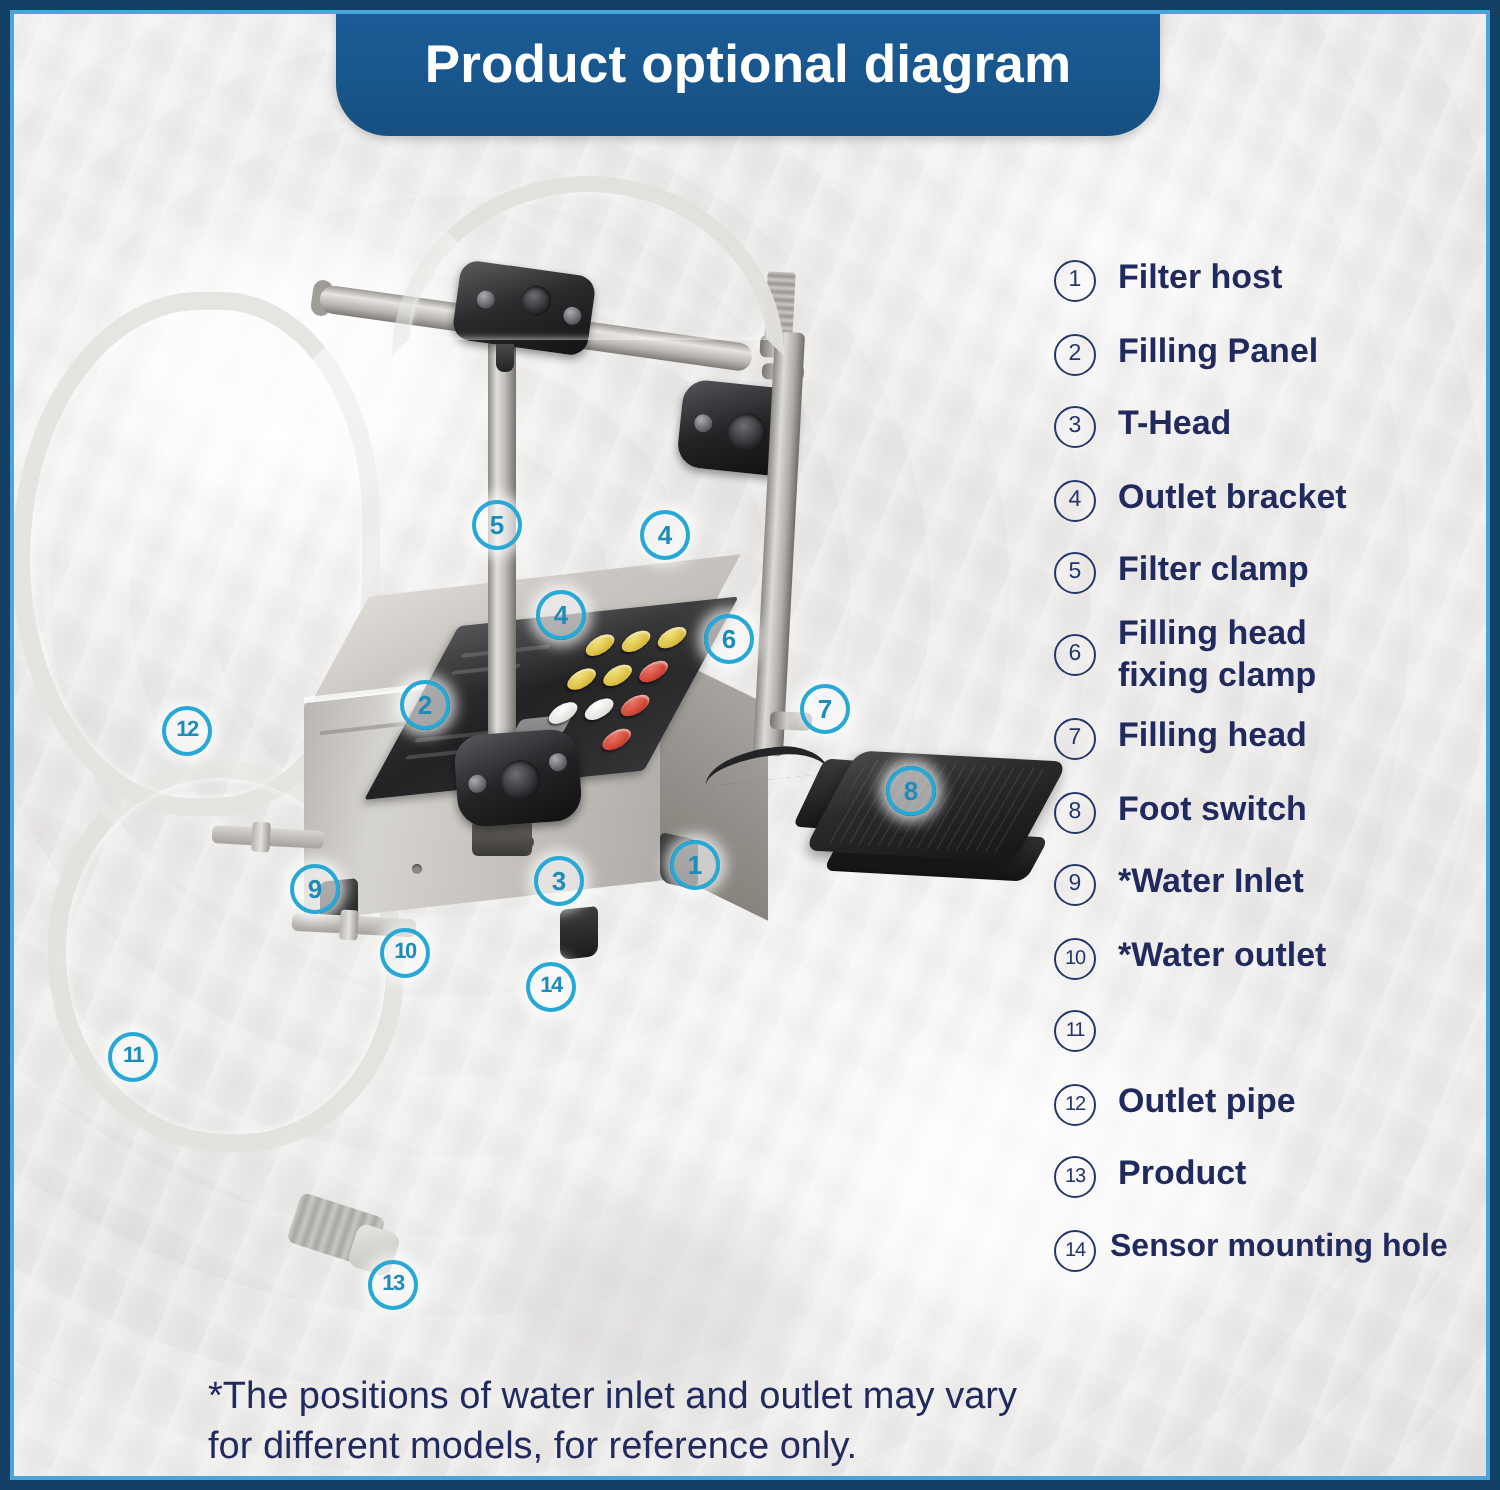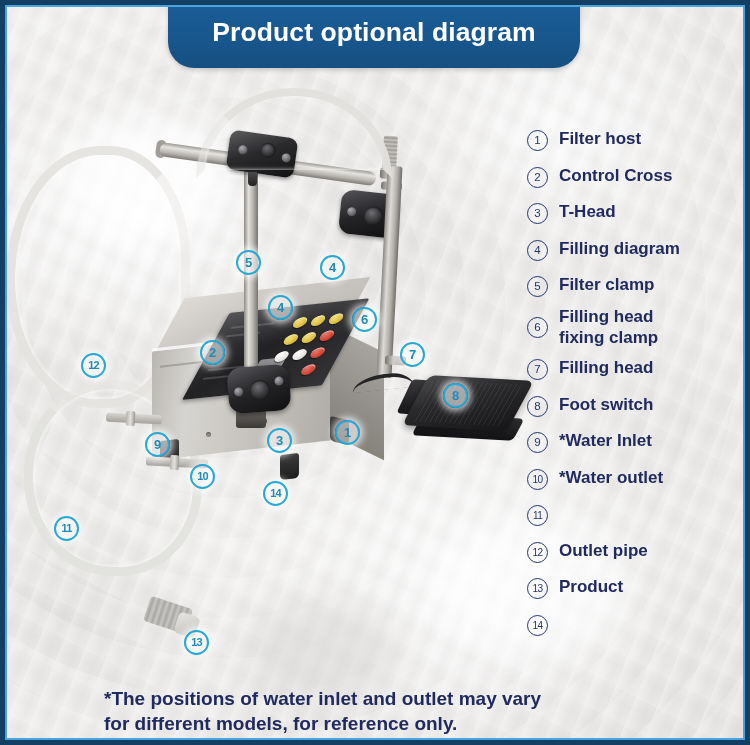--- a/index.html
+++ b/index.html
@@ -125,21 +125,21 @@
   }
 
   
   .footnote {
     position: absolute;
     left: 104px;
     top: 686px;
     width: 540px;
     color: #202a5e;
     font-size: 19px;
-    font-weight: bold;
+    font-weight: normal;
     line-height: 25px;
     white-space: pre-line;
     z-index: 25;
   }
 
   
   .photo { position: absolute; left: 0; top: 80px; width: 530px; height: 600px; z-index: 10; }
 
   
   .body-main {
@@ -509,29 +509,29 @@
   </div>
 
   <div class="legend">
 
     <div class="legend-row">
       <span class="lnum">1</span>
       <span class="ltext">Filter host</span>
     </div>
     <div class="legend-row">
       <span class="lnum">2</span>
-      <span class="ltext">Control Cross</span>
+      <span class="ltext">Filling Panel</span>
     </div>
     <div class="legend-row">
       <span class="lnum">3</span>
       <span class="ltext">T-Head</span>
     </div>
     <div class="legend-row">
       <span class="lnum">4</span>
-      <span class="ltext">Filling diagram</span>
+      <span class="ltext">Outlet bracket</span>
     </div>
     <div class="legend-row tight">
       <span class="lnum">5</span>
       <span class="ltext">Filter clamp</span>
     </div>
     <div class="legend-row tight">
       <span class="lnum" style="margin-top:11px;">6</span>
       <span class="ltext">Filling head
 fixing clamp</span>
     </div>
@@ -557,20 +557,21 @@
     <div class="legend-row">
       <span class="lnum wide">12</span>
       <span class="ltext">Outlet pipe</span>
     </div>
     <div class="legend-row">
       <span class="lnum wide">13</span>
       <span class="ltext">Product</span>
     </div>
     <div class="legend-row tight">
       <span class="lnum wide" style="margin-right:7px;">14</span>
+      <span class="ltext" style="font-size:16px;">Sensor mounting hole</span>
     </div>
   </div>
 
   <div class="footnote">*The positions of water inlet and outlet may vary
 for different models, for reference only.</div>
 
   <div class="frame-inner"></div>
   <div class="frame-outer"></div>
 
 </div>

